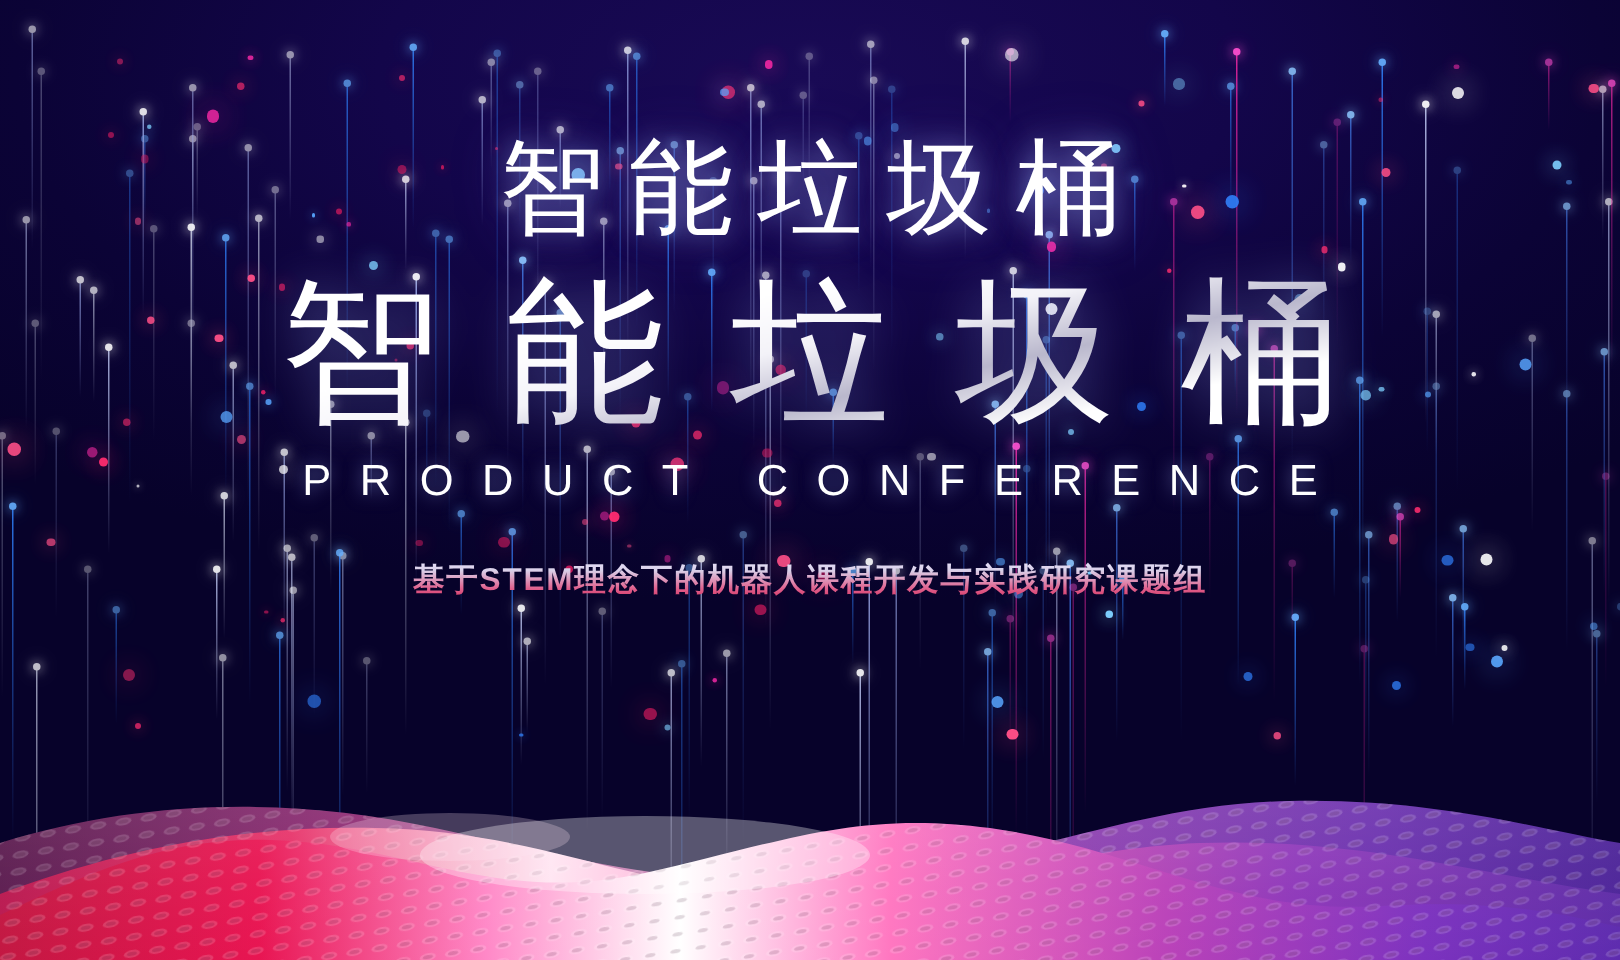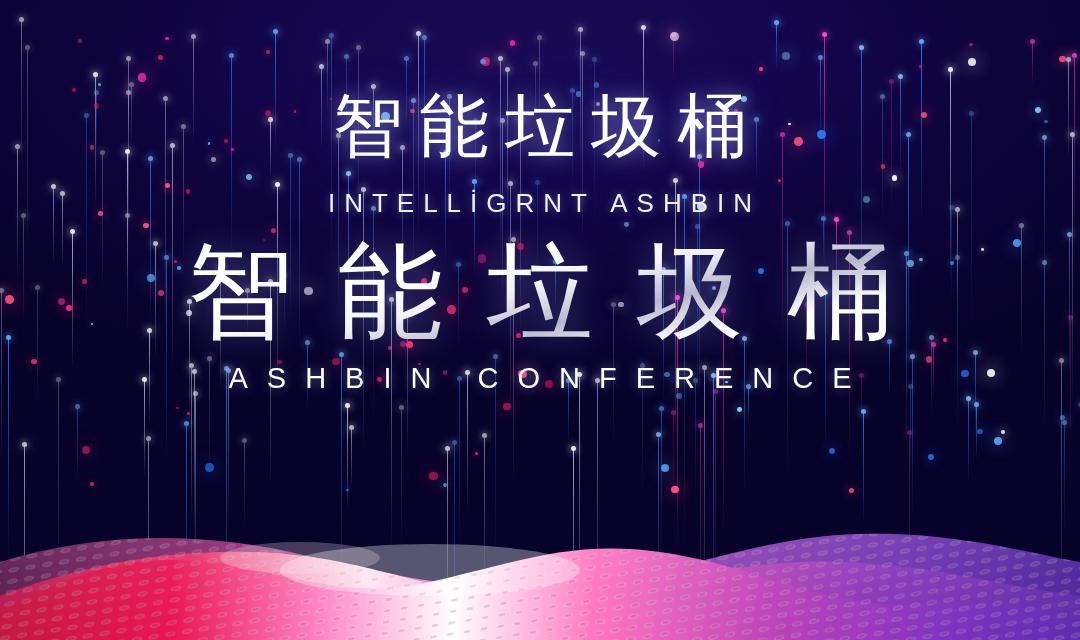--- a/index.html
+++ b/index.html
@@ -831,18 +831,18 @@
           </g>
       </g>
 
       <ellipse cx="430" cy="70" rx="150" ry="26" fill="#ffffff" opacity="0.33"></ellipse>
       <ellipse cx="300" cy="58" rx="80" ry="16" fill="#ffe8f5" opacity="0.25"></ellipse>
     </svg>
   </div>
 
   <div id="content">
     <div class="cn-title">智能垃圾桶</div>
-    <div class="en-sub">INTELLİGRNT ASHBIN</div>
     <div class="cn-big">智能垃圾桶</div>
-    <div class="en-big">ASHBIN   CONFERENCE</div>
+    <div class="en-big">PRODUCT   CONFERENCE</div>
+    <div class="cn-tag">基于STEM理念下的机器人课程开发与实践研究课题组</div>
   </div>
 
 </div>
 
 </body></html>

